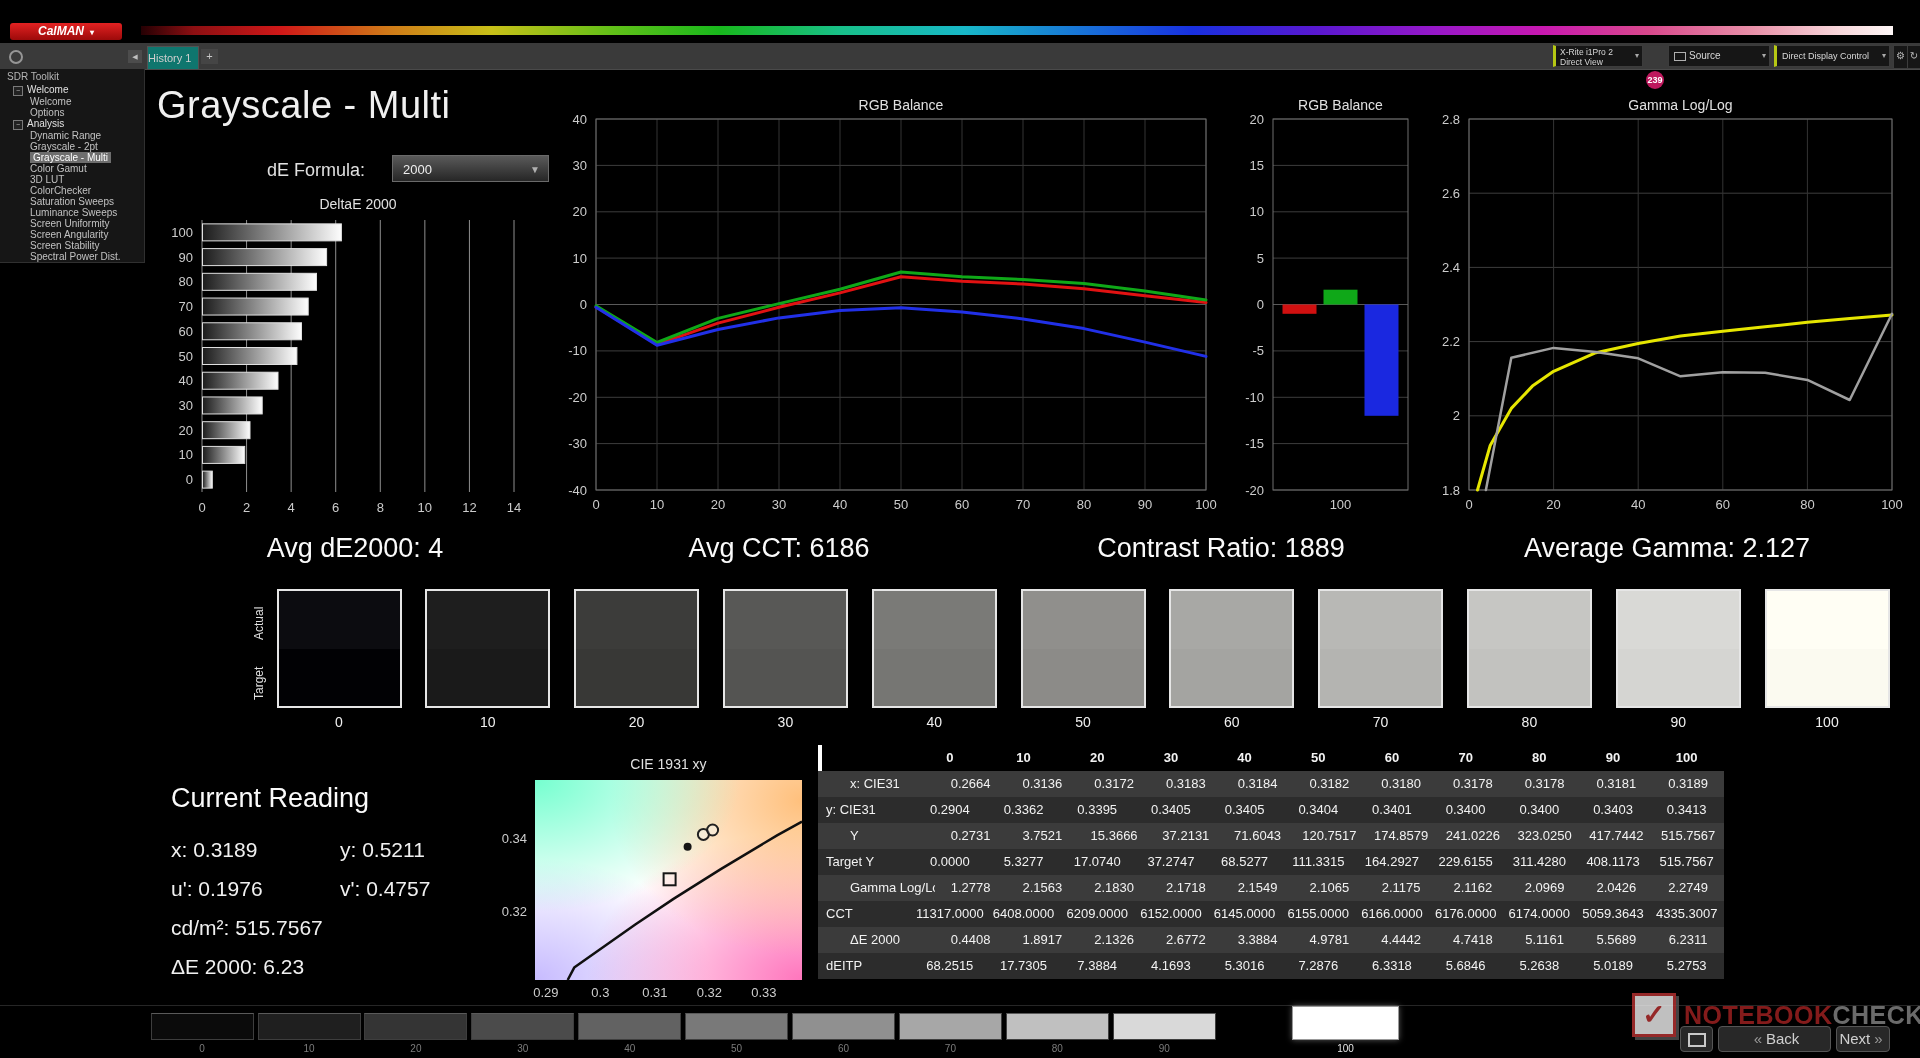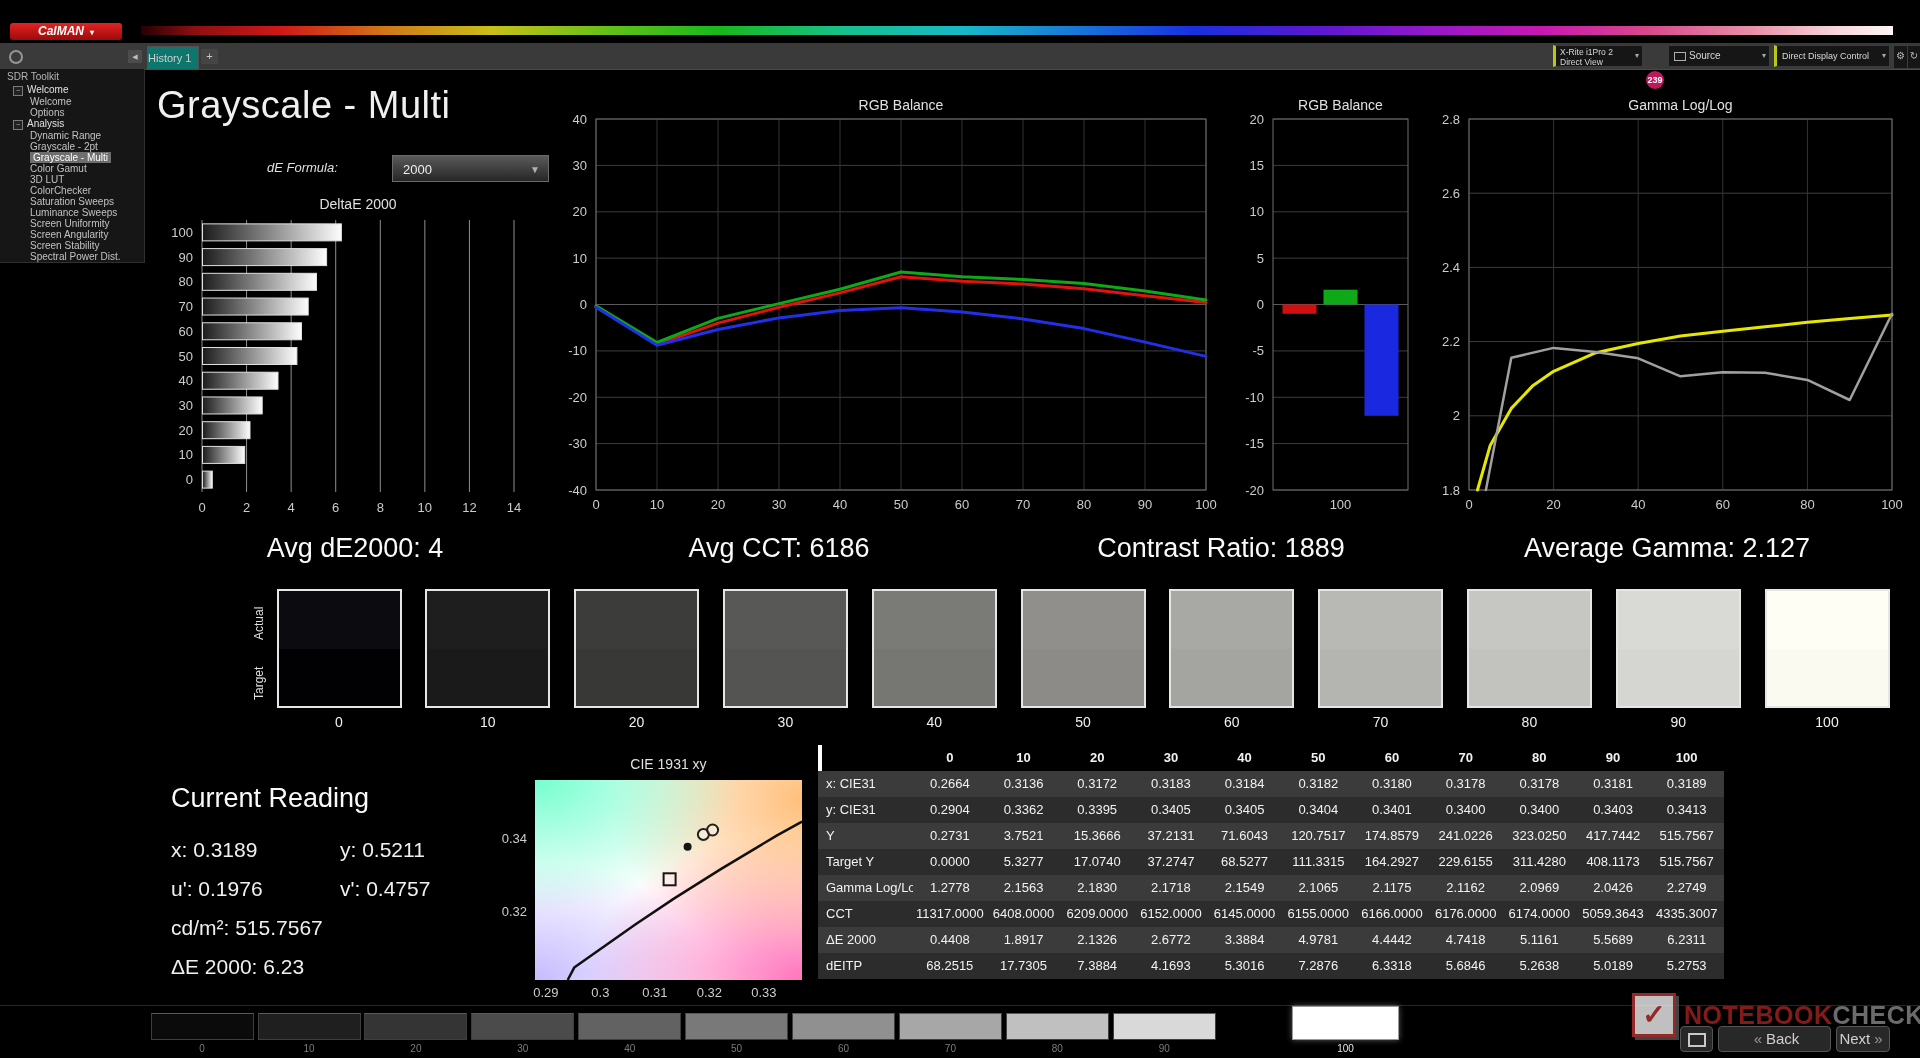--- a/index.html
+++ b/index.html
@@ -40,21 +40,21 @@
   #sidebar{position:absolute;left:0;top:69px;width:145px;height:194px;background:#161616;border-right:1px solid #303030;border-bottom:1px solid #303030;box-sizing:border-box;}
   #sidebar-title{position:absolute;left:7px;top:2px;font-size:10px;color:#b5b5b5;}
   #sidebar-tree{position:absolute;left:0;top:15px;width:145px;}
   .tree-section{padding-left:13px;font-size:10px;line-height:11px;color:#e2e2e2;white-space:nowrap;cursor:pointer;}
   .expander{display:inline-block;width:8px;height:8px;border:1px solid #7a7a7a;font-size:7px;line-height:7px;text-align:center;color:#bbb;margin-right:4px;background:#222;}
   .tree-item{padding-left:30px;font-size:10px;line-height:11px;color:#c2c2c2;white-space:nowrap;cursor:pointer;}
   .tree-item .item-text.selected{background:#6e6e6e;color:#fff;padding:0 3px;}
 
   
   #page-title{position:absolute;left:157px;top:84px;font-size:38px;color:#f0f0f0;letter-spacing:0.5px;}
-  #de-label{position:absolute;left:267px;top:160px;font-size:13px;color:#e0e0e0;font-style:italic;}
+  #de-label{position:absolute;left:267px;top:160px;font-size:18px;color:#e0e0e0;}
   #de-select{position:absolute;left:392px;top:155px;width:157px;height:27px;background:linear-gradient(180deg,#5a5a5a,#262626);border:1px solid #6a6a6a;color:#eee;font-size:13px;line-height:27px;padding-left:10px;box-sizing:border-box;cursor:pointer;}
   #de-select .sel-arrow{position:absolute;right:8px;top:0;font-size:10px;color:#b0b0b0;line-height:27px;}
 
   
   svg{font-family:"Liberation Sans",sans-serif;}
   .chart-title{position:absolute;text-align:center;font-size:14px;color:#e0e0e0;}
   #t-deltae{left:202px;top:196px;width:312px;}
   #t-rgb{left:596px;top:97px;width:610px;}
   #t-rgbbar{left:1273px;top:97px;width:135px;}
   #t-gamma{left:1469px;top:97px;width:423px;}
@@ -87,21 +87,21 @@
 
   
   #cr-title{position:absolute;left:171px;top:783px;font-size:27px;color:#fafafa;}
   .cr-line{position:absolute;font-size:21px;color:#f0f0f0;white-space:nowrap;}
 
   
   #data-table{position:absolute;left:818px;top:745px;width:906px;}
   #table-accent{position:absolute;left:818px;top:745px;width:4px;height:26px;background:#fff;z-index:2;}
   .t-row{display:flex;height:26px;line-height:26px;}
   .t-head{background:#000;font-weight:bold;}
-  .t-row.odd{background:#3b3b3b;}
+  .t-row.odd{background:#3b3b3b;padding-left:24px;}
   .t-row.even{background:#2c2c2c;}
   .t-cell{width:73.7px;text-align:center;font-size:13px;color:#f2f2f2;overflow:hidden;white-space:nowrap;}
   .t-label{width:95px;text-align:left;padding-left:8px;box-sizing:border-box;}
 
   
   #bottom-sep{position:absolute;left:0;top:1005px;width:1920px;height:1px;background:#262626;}
   .step-btn{position:absolute;top:1013px;width:103px;height:27px;border:1px solid #3e3e3e;border-top-color:#5a5a5a;box-sizing:border-box;cursor:pointer;}
   .step-btn.sel{top:1006px;height:34px;width:107px;border:1px solid #999;box-shadow:0 0 6px rgba(255,255,255,0.35);}
   .step-label{position:absolute;top:1043px;width:40px;text-align:center;font-size:10px;color:#7c7c7c;}
   .step-label.sel{color:#e8e8e8;}

